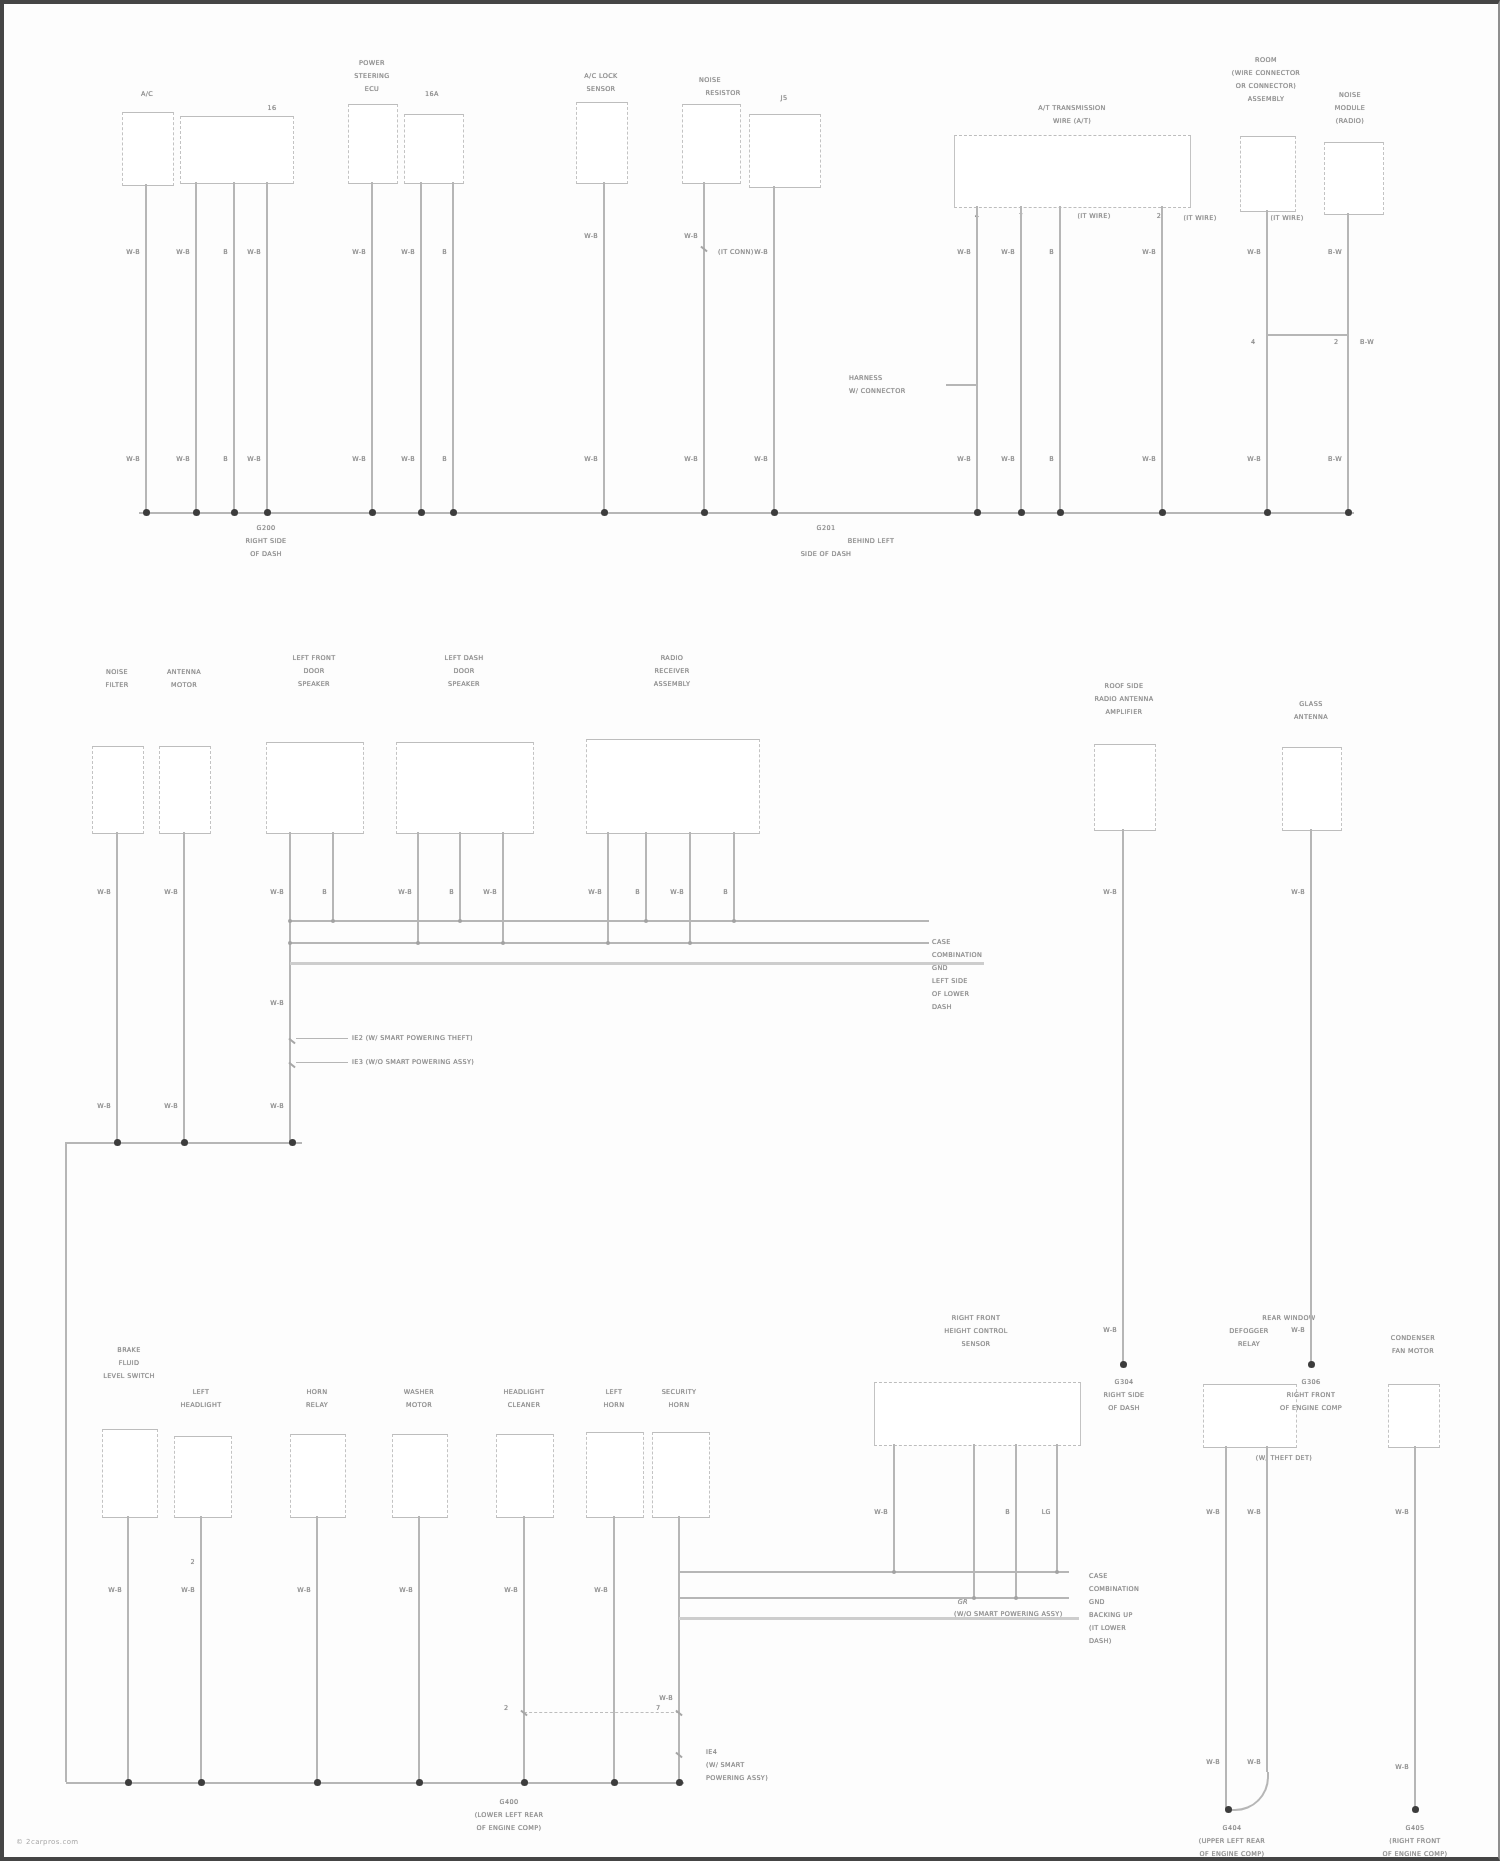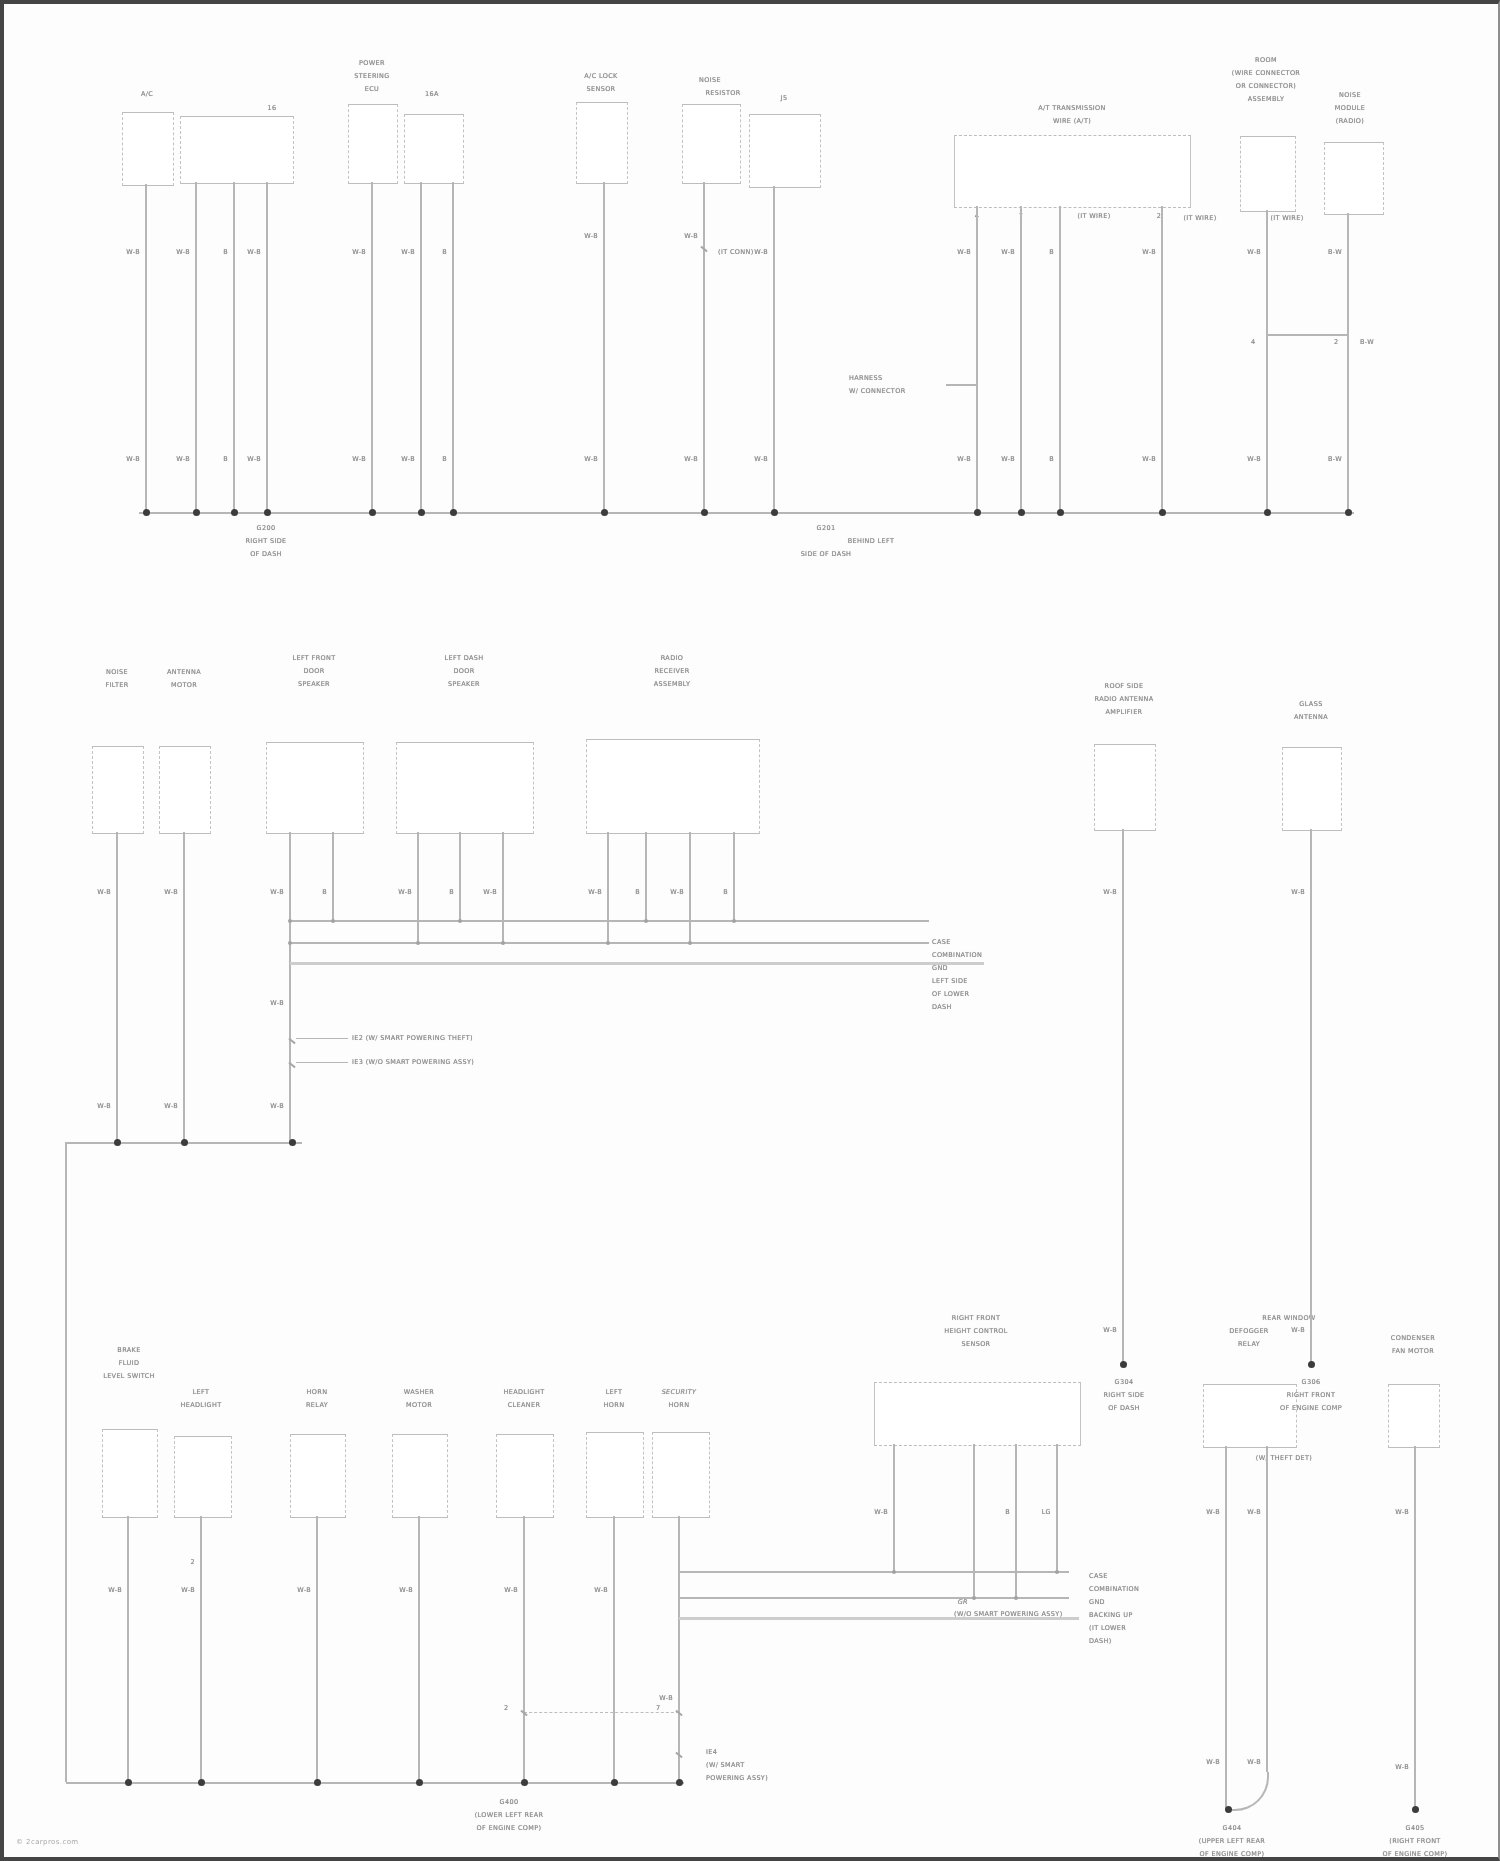--- a/index.html
+++ b/index.html
@@ -101,21 +101,21 @@
       <div class="box" style="left: 388px; top: 1430px; width: 54px; height: 82px;"></div>
       <div class="lbl c" style="top: 1382px; left: 415px;">WASHER</div>
       <div class="lbl c" style="top: 1395px; left: 415px;">MOTOR</div>
       <div class="box" style="left: 492px; top: 1430px; width: 56px; height: 82px;"></div>
       <div class="lbl c" style="top: 1382px; left: 520px;">HEADLIGHT</div>
       <div class="lbl c" style="top: 1395px; left: 520px;">CLEANER</div>
       <div class="box" style="left: 582px; top: 1428px; width: 56px; height: 84px;"></div>
       <div class="lbl c" style="top: 1382px; left: 610px;">LEFT</div>
       <div class="lbl c" style="top: 1395px; left: 610px;">HORN</div>
       <div class="box" style="left: 648px; top: 1428px; width: 56px; height: 84px;"></div>
-      <div class="lbl c" style="top: 1382px; left: 675px; font-style: italic;">SECURITY</div>
+      <div class="lbl c" style="top: 1382px; left: 675px;">SECURITY</div>
       <div class="lbl c" style="top: 1395px; left: 675px;">HORN</div>
       <div class="box dtb" style="left: 870px; top: 1378px; width: 205px; height: 62px;"></div>
       <div class="lbl c" style="top: 1308px; left: 972px;">RIGHT FRONT</div>
       <div class="lbl c" style="top: 1321px; left: 972px;">HEIGHT CONTROL</div>
       <div class="lbl c" style="top: 1334px; left: 972px;">SENSOR</div>
       <div class="box" style="left: 1199px; top: 1380px; width: 92px; height: 62px;"></div>
       <div class="lbl c" style="top: 1308px; left: 1245px; margin-left: 40px;">REAR WINDOW</div>
       <div class="lbl c" style="top: 1321px; left: 1245px;">DEFOGGER</div>
       <div class="lbl c" style="top: 1334px; left: 1245px;">RELAY</div>
       <div class="lbl c" style="left: 1280px; top: 1448px;">(W/ THEFT DET)</div>

